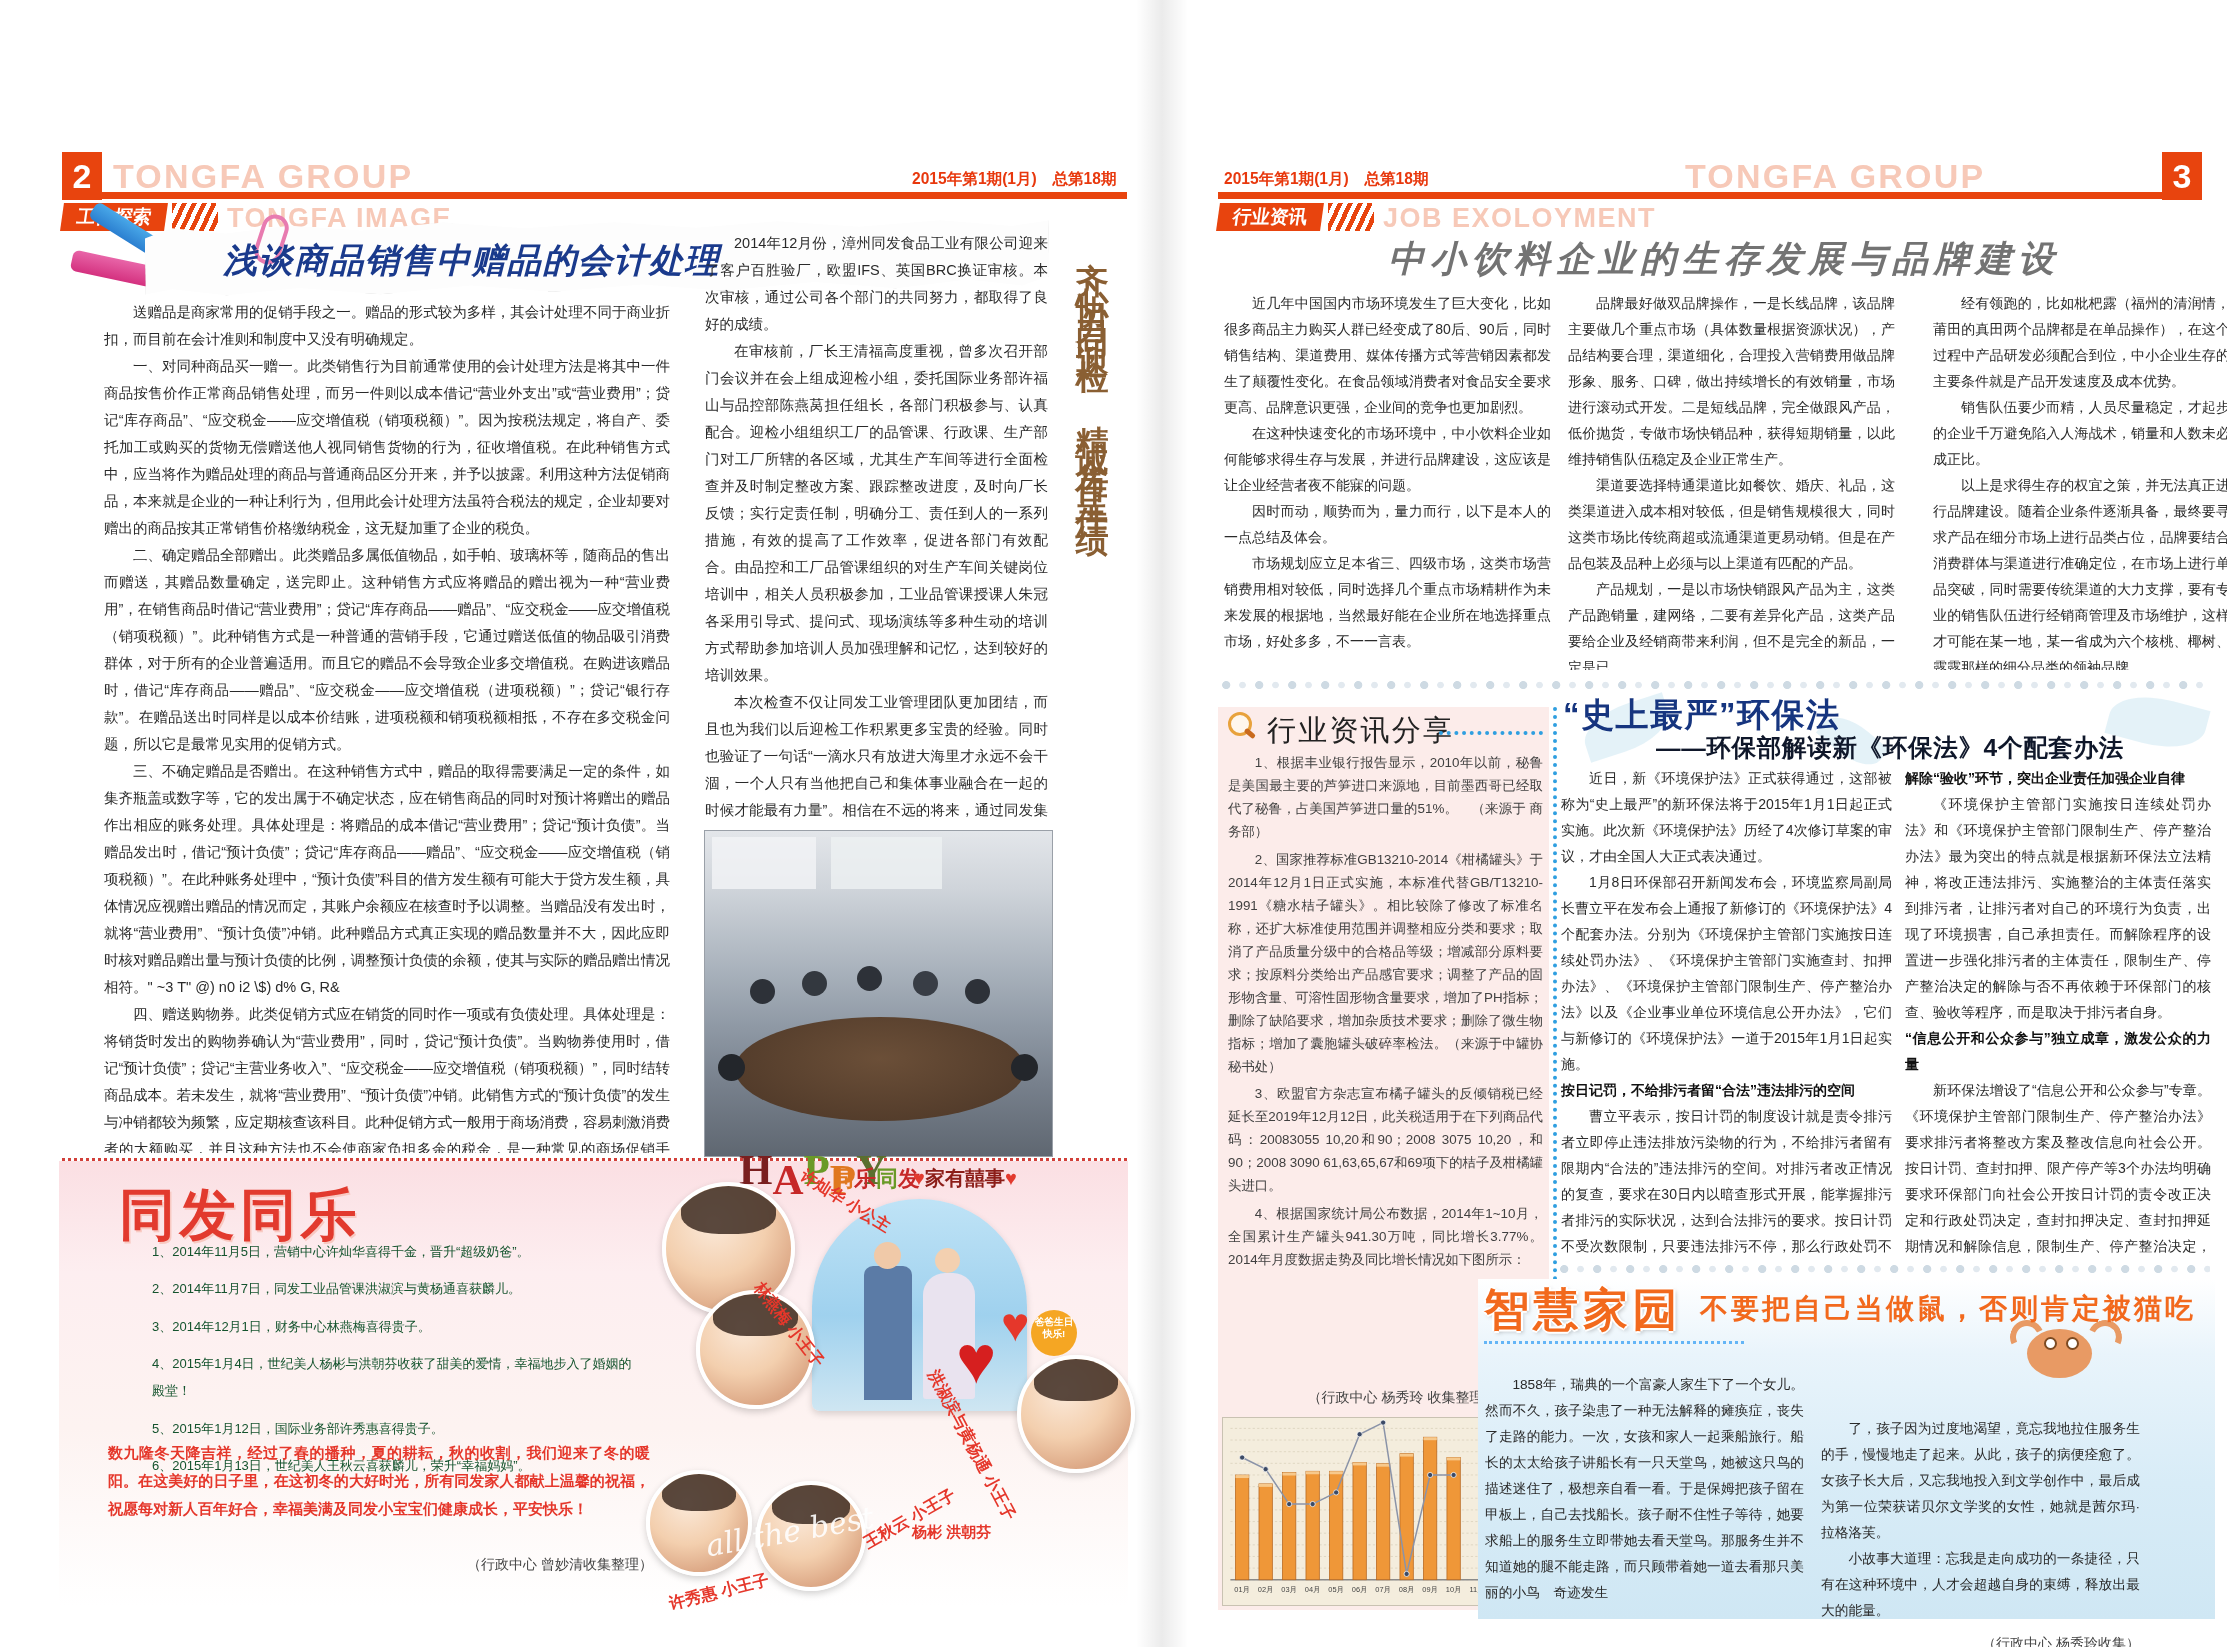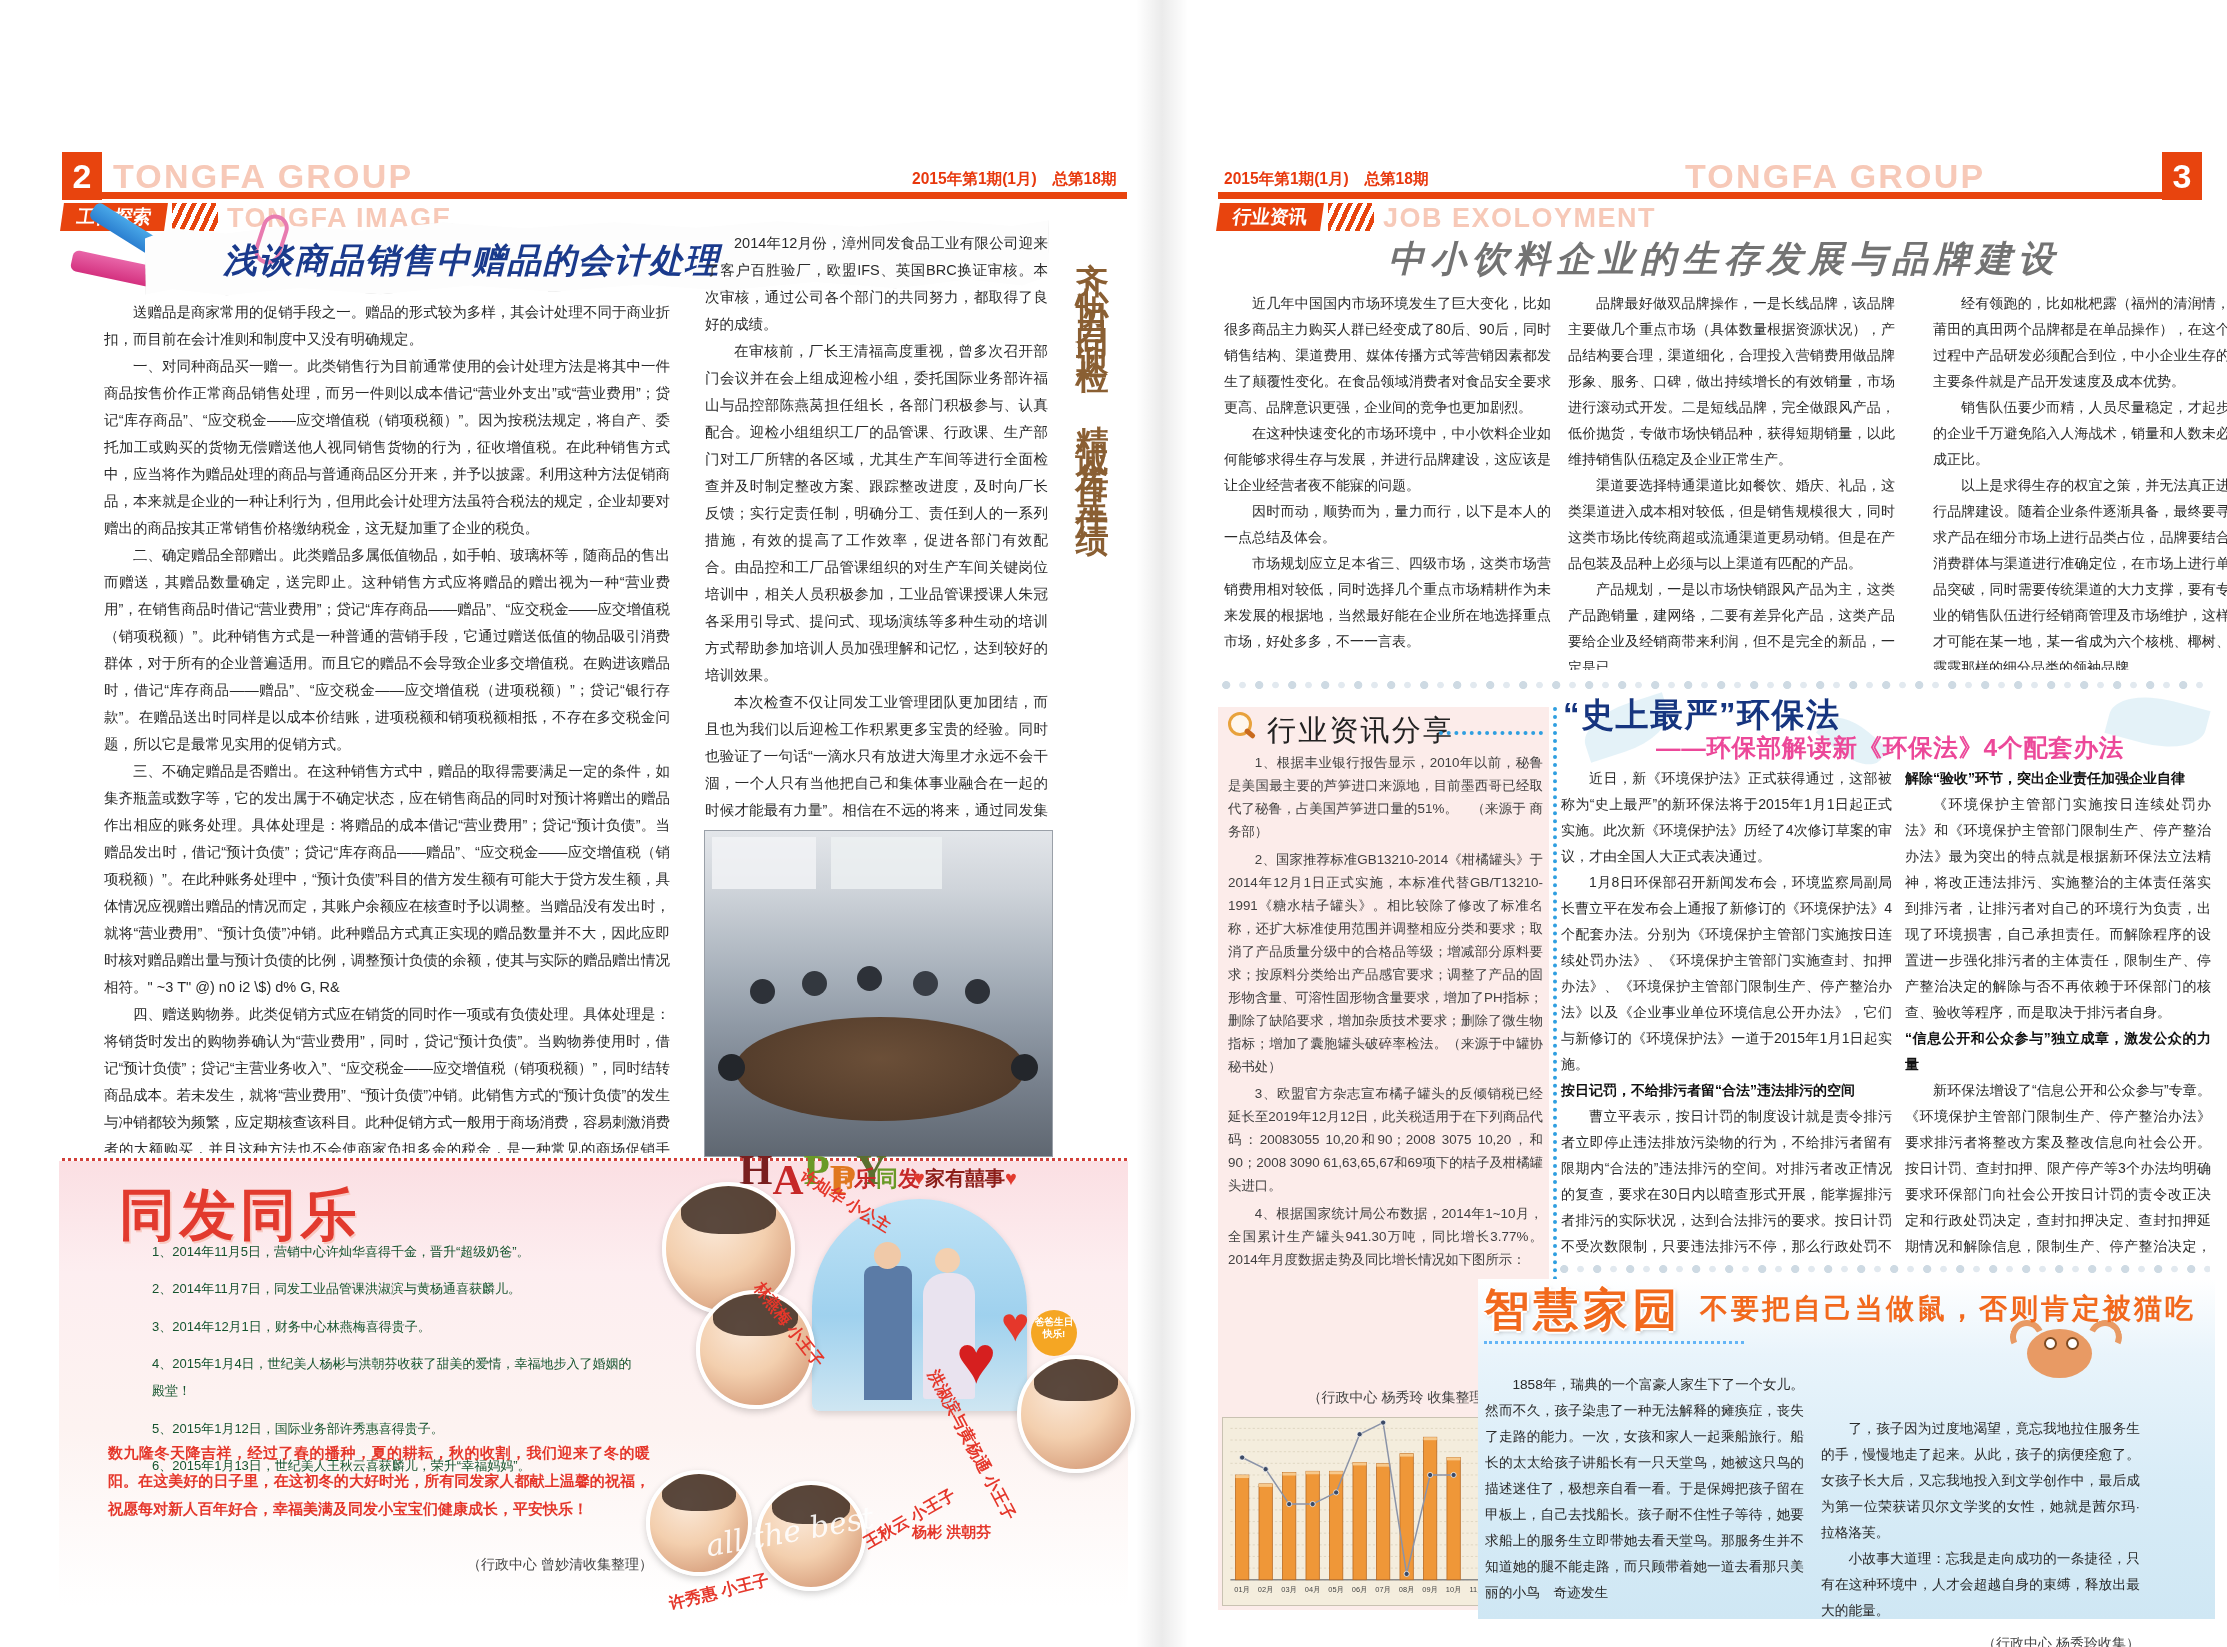--- a/index.html
+++ b/index.html
@@ -50,21 +50,21 @@
   .lace{background:radial-gradient(circle at 8.2px 8.2px,#c9d6e0 3.7px,rgba(0,0,0,0) 4.5px),
                    radial-gradient(circle at 24.5px 8.2px,#dfe7ee 3px,rgba(0,0,0,0) 3.7px);
         background-size:33px 16.3px;height:16.3px;opacity:.9;}
   .sharebox{background:#fcecea;}
   .sharetitle{font-size:29px;font-weight:normal;color:#222;letter-spacing:2.2px;}
   .reddots{border-top:4.5px dotted #2f9fe0;}
   .bluedots{border-left:4.5px dotted #2f9fe0;}
   .shareitems{font-size:13.4px;line-height:23px;text-align:justify;overflow:hidden;color:#404040;}
   .shareitems p{margin:0 0 4.5px 0;text-indent:2em;}
   .epltitle1{font-size:33px;font-weight:bold;color:#16357f;letter-spacing:1.5px;}
-  .epltitle2{font-size:24.5px;font-weight:bold;color:#ec4899;letter-spacing:0.7px;}
+  .epltitle2{font-size:24.5px;font-weight:bold;color:#0f172a;letter-spacing:0.7px;}
   .eplsub{font-weight:bold;color:#111;text-indent:0 !important;}
   .leaf{border-radius:60% 0 60% 0;background:#cde7f2;opacity:.55;}
   .wisbg{background:linear-gradient(180deg,#ffffff 0%,#e9f4fb 22%,#d8ecf7 60%,#cfe7f4 100%);}
   .wistitle{font-size:45px;font-weight:bold;color:#f2691d;letter-spacing:4.5px;
             text-shadow:-2.2px 0 #fff,2.2px 0 #fff,0 -2.2px #fff,0 2.2px #fff,2.2px 2.2px 4.5px rgba(0,0,0,.25);}
   .wissub{font-size:28px;font-weight:bold;color:#f2691d;letter-spacing:3px;}
   .wiscol{font-size:13.7px;line-height:26px;text-align:justify;overflow:hidden;}
   .wiscol p{margin:0;text-indent:2em;}
   .chartbox{background:#f4eddd;border:0.7px solid #c9c2b2;}
   .crab{background:#e89a64;border-radius:50%;}

